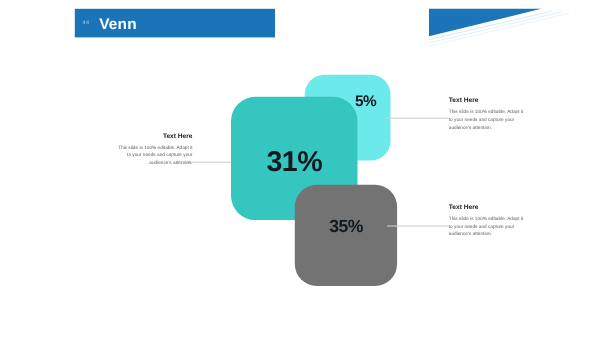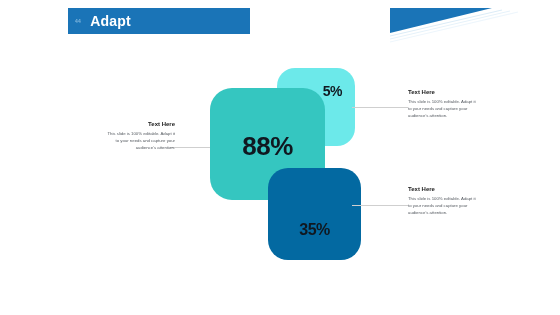--- a/index.html
+++ b/index.html
@@ -97,23 +97,23 @@
   }
   #square-teal .venn-value {
     font-size: 26px;
     margin-top: 4px;
   }
   #square-blue {
     left: 268px;
     top: 168px;
     width: 93px;
     height: 92px;
-    background: #0369a1;
+    background: #737373;
     border-radius: 20px;
-    align-items: center;
+    align-items: flex-start;
     z-index: 3;
   }
   #square-blue .venn-value {
     font-size: 16px;
     margin-top: 31px;
   }
 
   
   .connector {
     position: absolute;
@@ -157,33 +157,33 @@
 
   <svg id="corner-decoration" viewBox="0 0 170 44" preserveAspectRatio="none">
     <polygon points="0,8 102,8 0,33" fill="#1a74b7"></polygon>
     <path d="M 0,36 L 112,10" stroke="#dcecf7" stroke-width="1.1" fill="none"></path>
     <path d="M 0,39 L 120,11" stroke="#e6f2fa" stroke-width="1.1" fill="none"></path>
     <path d="M 0,42 L 128,12" stroke="#eef6fc" stroke-width="1.1" fill="none"></path>
   </svg>
 
   <div id="header-bar">
     <span id="slide-number">44</span>
-    <span id="slide-title">Adapt</span>
+    <span id="slide-title">Venn</span>
   </div>
 
   <div class="connector" id="connector-left"></div>
   <div class="connector" id="connector-right-top"></div>
   <div class="connector" id="connector-right-bottom"></div>
 
   <div class="venn-square" id="square-cyan">
     <span class="venn-value">5%</span>
   </div>
 
   <div class="venn-square" id="square-teal">
-    <span class="venn-value">88%</span>
+    <span class="venn-value">31%</span>
   </div>
 
   <div class="venn-square" id="square-blue">
     <span class="venn-value">35%</span>
   </div>
 
   <div class="text-block" id="text-left">
     <div class="text-block-heading">Text Here</div>
     <div class="text-block-body">This slide is 100% editable. Adapt it to your needs and capture your audience's attention.</div>
   </div>

